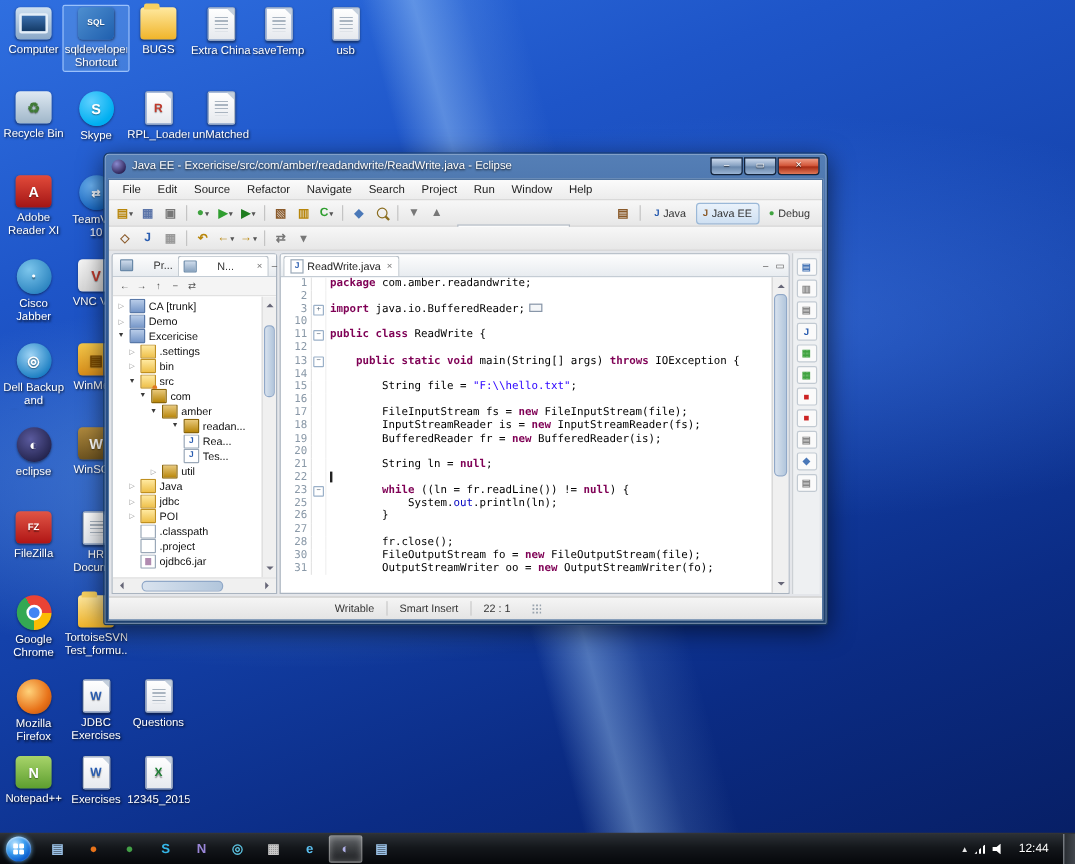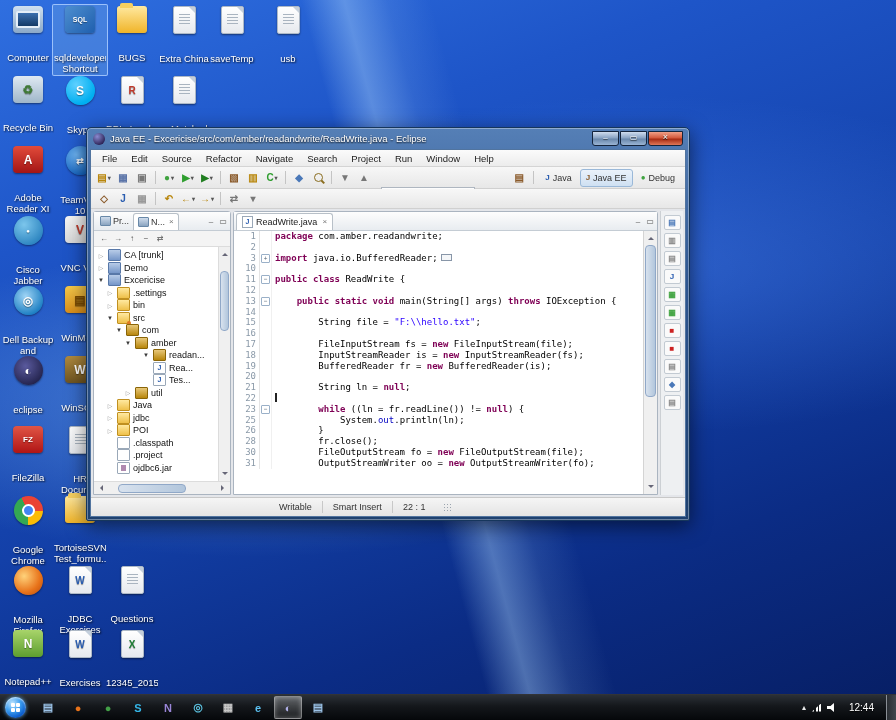--- a/index.html
+++ b/index.html
@@ -16,21 +16,21 @@
   .ibox .glyph{text-shadow:0 1px 1px rgba(0,0,0,.4);}
   .ibox.pc{background:linear-gradient(#cfe0f0,#8aa8c8);}
   .ibox.pc::before{content:"";width:20px;height:13px;background:linear-gradient(#3b6fae,#143a66);border:2px solid #e4eef8;border-radius:2px;}
   .ibox.folder{background:linear-gradient(#ffe9a0,#f0b429);border-radius:3px;}
   .ibox.folder::before{content:"";position:absolute;top:-3px;left:3px;width:13px;height:5px;background:#f7d060;border-radius:2px 2px 0 0;}
   .ibox.doc{background:linear-gradient(#ffffff,#e6e9ee);border:1px solid #aeb9c6;border-radius:2px;width:21px;height:26px;font-size:10px;}
   .ibox.doc::before{content:"";position:absolute;top:0;right:0;border-style:solid;border-width:0 6px 6px 0;border-color:transparent #c4cfdc transparent transparent;}
   .ibox.doc:not(.has-letter)::after{content:"";width:11px;height:12px;background:repeating-linear-gradient(#a9b4c0 0 1px,transparent 1px 3px);}
   .ibox.chrome{width:29px;height:29px;border-radius:50%;background:conic-gradient(from -30deg,#ea4335 0 120deg,#fbbc05 0 210deg,#34a853 0 360deg);}
   .ibox.chrome::after{content:"";position:absolute;inset:8px;background:#4285f4;border:2px solid #fff;border-radius:50%;}
-  .dlabel{color:#fff;font-size:9.5px;line-height:11px;margin-top:19px;text-shadow:1px 1px 2px rgba(0,0,0,.85);max-height:23px;overflow:hidden;}
+  .dlabel{color:#fff;font-size:9.5px;line-height:11px;margin-top:3px;text-shadow:1px 1px 2px rgba(0,0,0,.85);max-height:23px;overflow:hidden;}
   
   .win{position:absolute;left:86px;top:127px;width:604px;height:394px;border-radius:5px 5px 2px 2px;background:linear-gradient(180deg,#557fb6 0%,#2d5590 40%,#1e416f 100%);box-shadow:0 5px 20px rgba(0,0,0,.55),inset 0 0 0 1px rgba(255,255,255,.35);border:1px solid #16365c;display:flex;flex-direction:column;padding:0 3px 3px 3px;box-sizing:border-box;}
   .titlebar{height:21px;display:flex;align-items:center;padding:0 3px;color:#fff;font-size:9.5px;text-shadow:0 1px 2px #000;flex:none;}
   .win-icon{width:12px;height:12px;border-radius:50%;background:radial-gradient(circle at 35% 30%,#8a8ad0,#2c2255 75%);margin-right:5px;flex:none;}
   .title-text{white-space:nowrap;overflow:hidden;}
   .winbtns{margin-left:auto;display:flex;}
   .wbtn{width:25px;height:13px;margin-left:1px;border:1px solid #14243c;border-radius:0 0 3px 3px;background:linear-gradient(#cfdcee,#8aa4c4 45%,#6a88ac 55%,#9ab4d4);color:#fff;font-size:8px;line-height:11px;text-align:center;text-shadow:0 1px 1px #000;}
   .wbtn.close{width:33px;background:linear-gradient(#f0a088,#d4593c 45%,#a82c14 55%,#e07858);font-size:9px;}
   .winbody{flex:1;background:#f0efed;border:1px solid #51749f;display:flex;flex-direction:column;min-height:0;}
   .menubar{height:16px;background:linear-gradient(#fbfbfb,#ececec);border-bottom:1px solid #d4d4d4;display:flex;align-items:center;font-size:9.5px;color:#222;padding-left:4px;flex:none;}
@@ -47,21 +47,21 @@
   .quick-access{margin-left:8px;margin-top:31px;}
   .quick-access input{width:86px;height:13px;font-size:8.5px;border:1px solid #aeb6c0;padding:0 3px;color:#666;background:#fdfdfd;font-family:"Liberation Sans",sans-serif;}
   .persp{margin-left:auto;display:flex;align-items:center;gap:2px;}
   .persp-btn{display:flex;align-items:center;gap:3px;height:16px;padding:0 5px;font-size:9px;border-radius:3px;color:#333;border:1px solid transparent;}
   .persp-btn.active{background:linear-gradient(#eaf2fb,#cfe0f2);border:1px solid #9ab8d8;}
   .persp-glyph{font-size:8px;font-weight:bold;}
   
   .mainarea{flex:1;display:flex;min-height:0;background:#e4e6ea;}
   .leftpanel{width:136px;flex:none;display:flex;flex-direction:column;background:#fff;margin:2px 0 2px 2px;border:1px solid #aab4c0;border-radius:3px 3px 0 0;min-height:0;}
   .ptabs{height:18px;background:linear-gradient(#fdfdfd,#e8ecf0);border-bottom:1px solid #c4ccd4;display:flex;align-items:center;padding:0 2px;font-size:9px;flex:none;}
-  .ptab{display:flex;align-items:center;gap:2px;padding:0 4px;height:16px;color:#333;}
+  .ptab{display:flex;align-items:center;gap:17px;padding:0 4px;height:16px;color:#333;}
   .ptab.active{background:#fff;border:1px solid #b8c0c8;border-bottom:none;border-radius:3px 3px 0 0;}
   .ptab-icon{width:9px;height:8px;background:linear-gradient(#cfdcec,#8aa4c0);border:1px solid #6888a8;border-radius:1px;}
   .ptab-x{font-size:8px;color:#777;margin-left:2px;}
   .phead-btns{margin-left:auto;display:flex;gap:2px;}
   .hbtn{font-size:8px;color:#555;min-width:10px;text-align:center;}
   .ptoolbar{height:15px;border-bottom:1px solid #dcdcdc;display:flex;align-items:center;gap:4px;padding:0 5px;font-size:9px;color:#8a6d1f;background:#f4f4f4;flex:none;}
   .tree{flex:1;background:#fff;overflow:hidden;padding-top:2px;font-size:9px;position:relative;min-height:0;}
   .trow{height:12.5px;display:flex;align-items:center;gap:3px;white-space:nowrap;overflow:hidden;}
   .arr{width:8px;font-size:6px;color:#999;text-align:center;flex:none;}
   .arr.o{color:#3a3a3a;}
@@ -647,20 +647,25 @@
                   <span class="cnum">25</span>
                   <span class="cfold"></span>
                   <span class="ctext">            System.<span class="fld">out</span>.println(ln);</span>
                 </div>
                 <div class="crow">
                   <span class="cnum">26</span>
                   <span class="cfold"></span>
                   <span class="ctext">        }</span>
                 </div>
                 <div class="crow">
+                  <span class="cnum">27</span>
+                  <span class="cfold"></span>
+                  <span class="ctext"></span>
+                </div>
+                <div class="crow">
                   <span class="cnum">28</span>
                   <span class="cfold"></span>
                   <span class="ctext">        fr.close();</span>
                 </div>
                 <div class="crow">
                   <span class="cnum">30</span>
                   <span class="cfold"></span>
                   <span class="ctext">        FileOutputStream fo = <span class="kw">new</span> FileOutputStream(file);</span>
                 </div>
                 <div class="crow">

